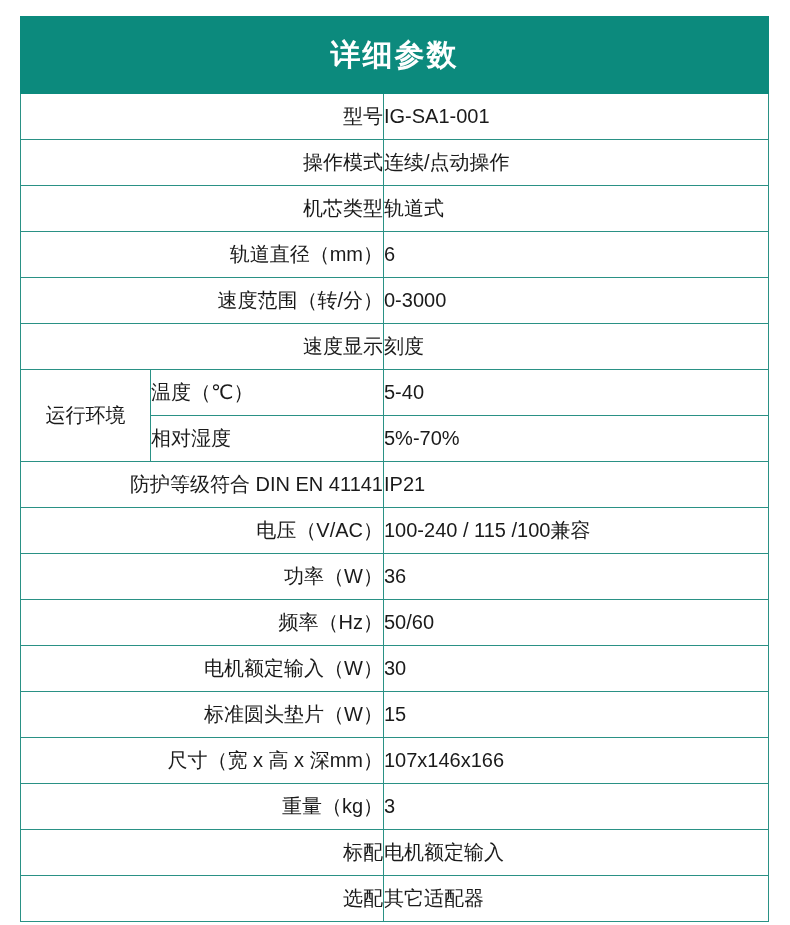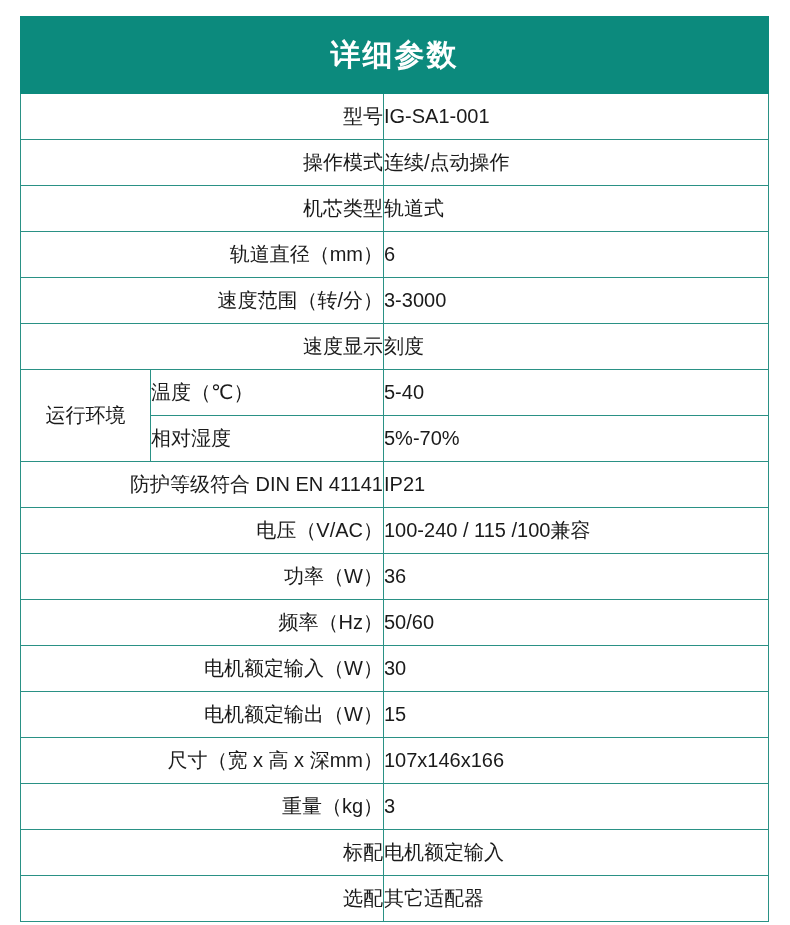--- a/index.html
+++ b/index.html
@@ -90,21 +90,21 @@
       <tr>
         <td class="label-cell" colspan="2">机芯类型</td>
         <td class="value-cell">轨道式</td>
       </tr>
       <tr>
         <td class="label-cell" colspan="2">轨道直径（mm）</td>
         <td class="value-cell">6</td>
       </tr>
       <tr>
         <td class="label-cell" colspan="2">速度范围（转/分）</td>
-        <td class="value-cell">3-3000</td>
+        <td class="value-cell">0-3000</td>
       </tr>
       <tr>
         <td class="label-cell" colspan="2">速度显示</td>
         <td class="value-cell">刻度</td>
       </tr>
 
       <tr>
         <td class="group-label-cell" rowspan="2">运行环境</td>
         <td class="sub-label-cell">温度（℃）</td>
         <td class="value-cell">5-40</td>
@@ -128,21 +128,21 @@
       </tr>
       <tr>
         <td class="label-cell" colspan="2">频率（Hz）</td>
         <td class="value-cell">50/60</td>
       </tr>
       <tr>
         <td class="label-cell" colspan="2">电机额定输入（W）</td>
         <td class="value-cell">30</td>
       </tr>
       <tr>
-        <td class="label-cell" colspan="2">电机额定输出（W）</td>
+        <td class="label-cell" colspan="2">标准圆头垫片（W）</td>
         <td class="value-cell">15</td>
       </tr>
       <tr>
         <td class="label-cell" colspan="2">尺寸（宽 x 高 x 深mm）</td>
         <td class="value-cell">107x146x166</td>
       </tr>
       <tr>
         <td class="label-cell" colspan="2">重量（kg）</td>
         <td class="value-cell">3</td>
       </tr>

